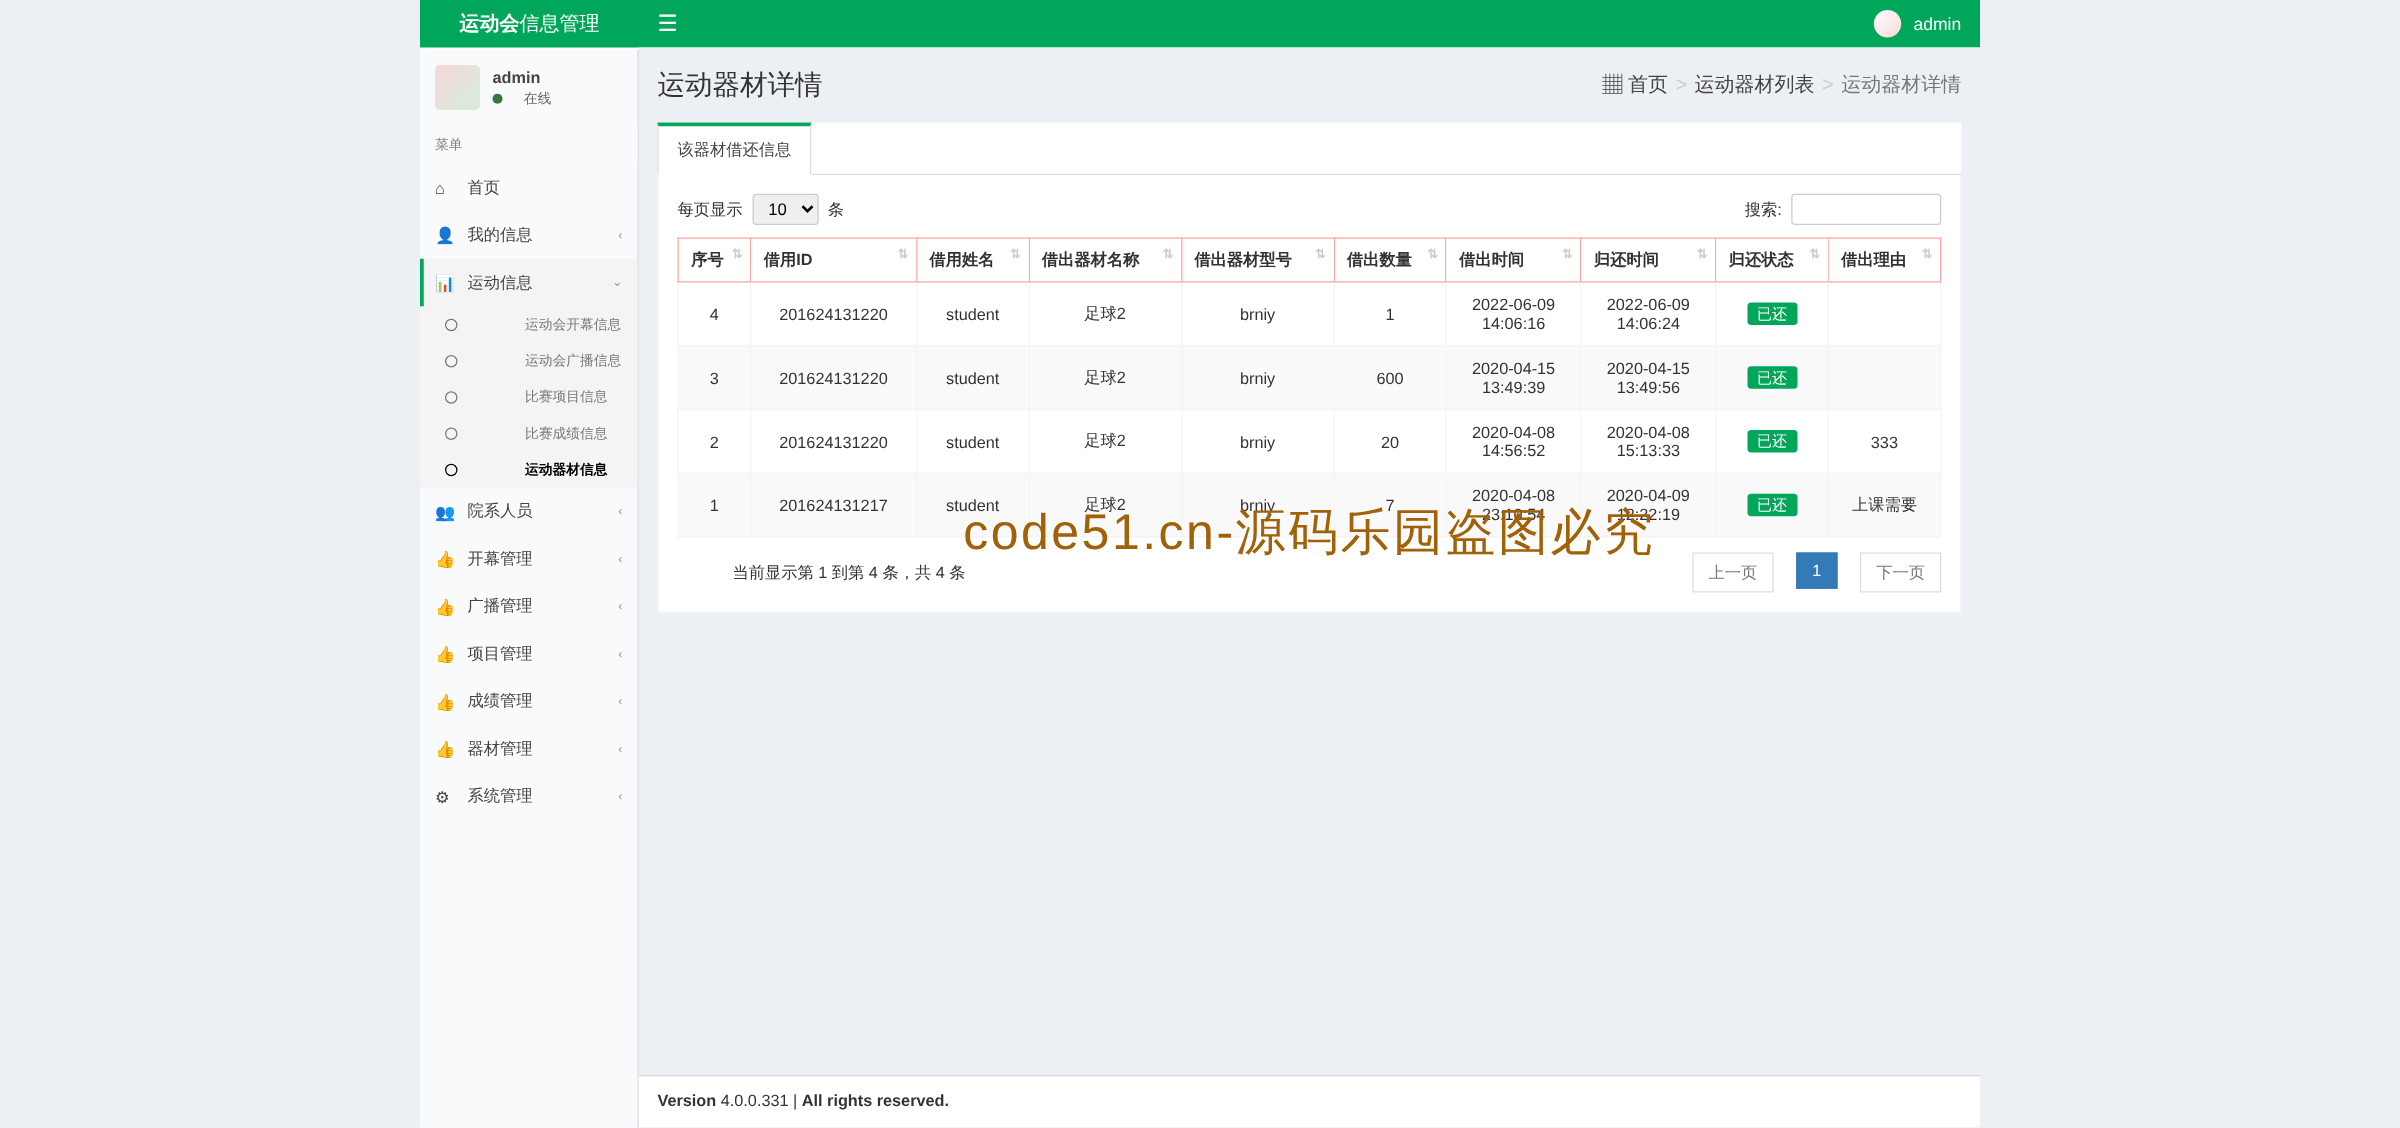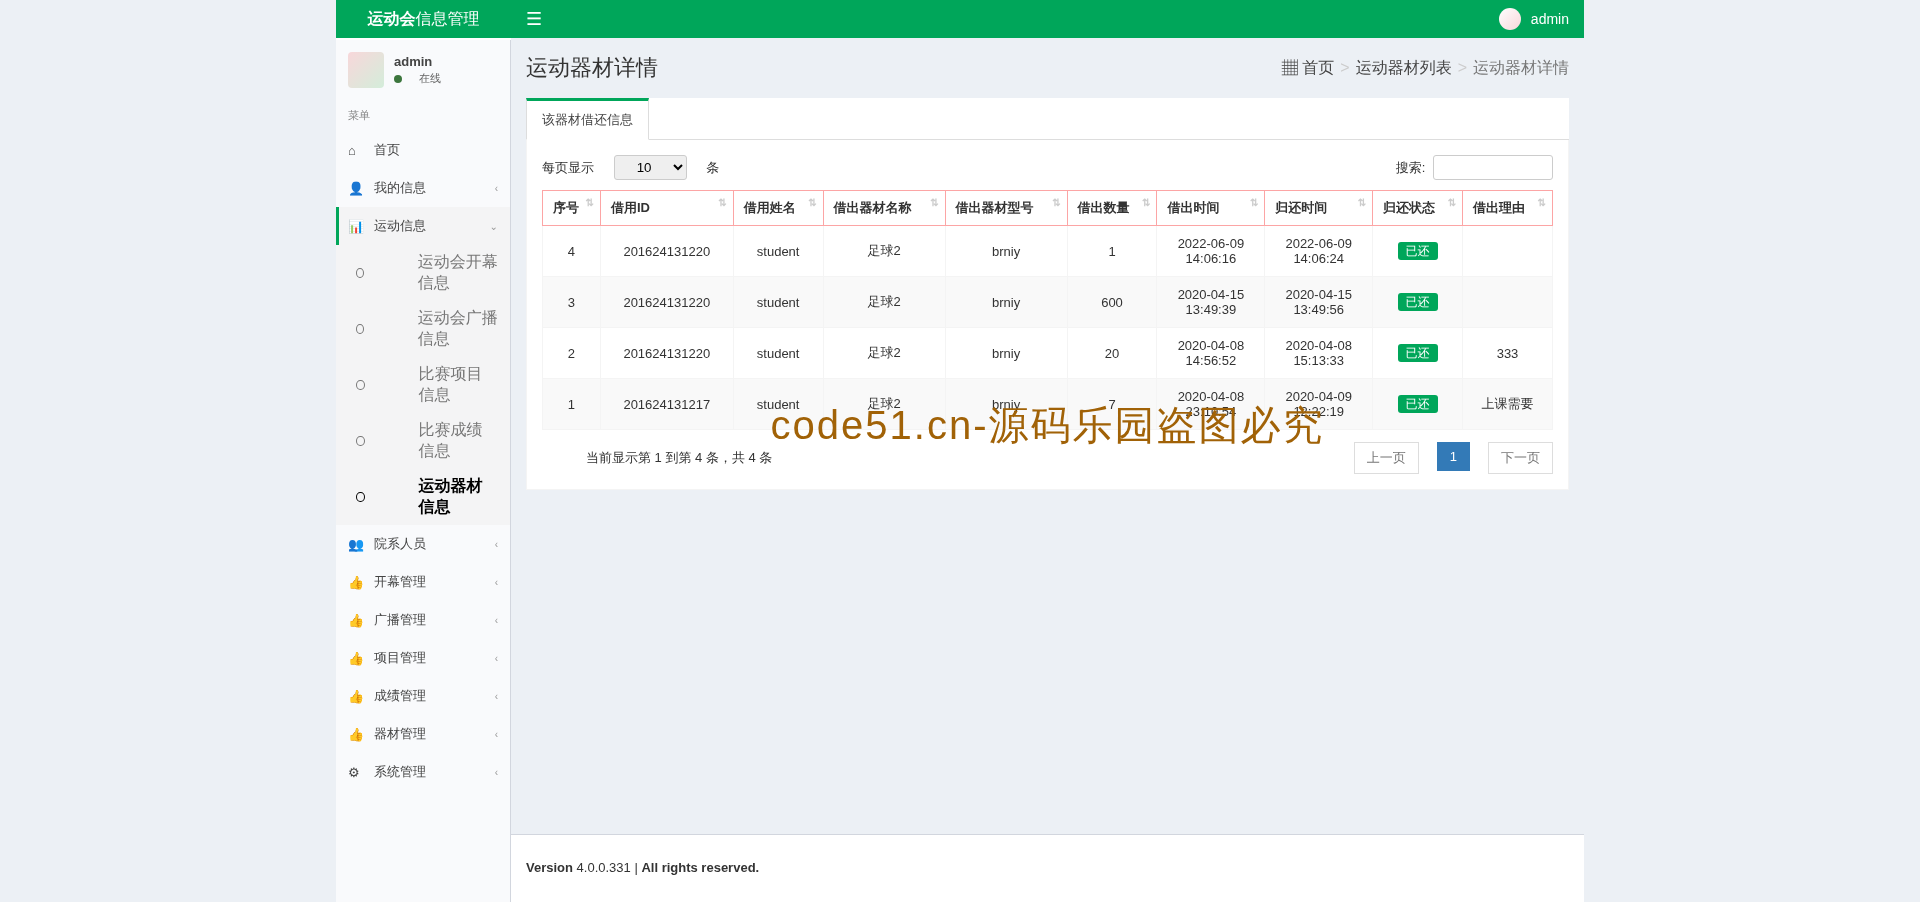--- a/index.html
+++ b/index.html
@@ -22,57 +22,57 @@
 .user-info-name { font-weight: 600; font-size: 13px; color: #444; }
 .user-status { font-size: 11px; color: #666; display: flex; align-items: center; gap: 17px; margin-top: 2px; }
 .status-dot { width: 8px; height: 8px; border-radius: 50%; background: #3c763d; display: inline-block; }
 .menu-header { padding: 8px 12px; font-size: 11px; color: #848484; background: #f9fafc; }
 .sidebar-menu { list-style: none; }
 .sidebar-menu > li > a { display: flex; align-items: center; padding: 10px 12px; color: #444; text-decoration: none; font-size: 13px; position: relative; }
 .sidebar-menu > li.active > a { background: #f4f4f5; border-left: 3px solid #00a65a; padding-left: 9px; }
 .menu-icon { width: 16px; margin-right: 10px; font-size: 13px; }
 .menu-arrow { position: absolute; right: 12px; font-size: 10px; color: #999; }
 .submenu { list-style: none; background: #f4f4f5; }
-.submenu li a { display: flex; align-items: center; padding: 7px 12px 7px 20px; color: #777; text-decoration: none; font-size: 16px; gap: 44px; }
+.submenu li a { display: flex; align-items: center; padding: 7px 12px 7px 20px; color: #777; text-decoration: none; font-size: 11px; gap: 44px; }
 .submenu li.active a { color: #000; font-weight: 600; }
 .sub-icon { width: 10px; height: 10px; border: 1.5px solid currentColor; border-radius: 50%; margin-right: 10px; display: inline-block; }
 
 
 .content-wrapper { margin-left: 175px; background: #ecf0f5; min-height: 862px; position: relative; padding-bottom: 50px; }
 .content-header { padding: 15px 15px 0; display: flex; justify-content: space-between; align-items: center; }
 .content-header h1 { font-size: 22px; font-weight: 500; color: #333; }
 .breadcrumb { list-style: none; display: flex; gap: 6px; font-size: 16px; color: #444; }
 .breadcrumb li a { color: #444; text-decoration: none; }
 .breadcrumb li.active { color: #777; }
 .breadcrumb li + li::before { content: ">"; margin-right: 6px; color: #ccc; }
 
 .content { padding: 15px; }
 .nav-tabs { list-style: none; display: flex; border-bottom: 1px solid #ddd; background: #fff; }
 .nav-tabs li a { display: block; padding: 10px 15px; font-size: 13px; color: #444; text-decoration: none; border: 1px solid transparent; }
 .nav-tabs li.active a { border: 1px solid #ddd; border-bottom-color: #fff; border-top: 3px solid #00a65a; margin-bottom: -1px; background: #fff; }
 
 .box { background: #fff; padding: 15px; border: 1px solid #f4f4f4; border-top: none; }
 .dt-header { display: flex; justify-content: space-between; align-items: center; margin-bottom: 10px; font-size: 13px; }
-.dt-length select { padding: 3px 18px; border: 1px solid #ccc; border-radius: 3px; margin: 0 16px; }
+.dt-length select { padding: 3px 8px; border: 1px solid #ccc; border-radius: 3px; margin: 0 4px; }
 .dt-filter input { border: 1px solid #ccc; padding: 4px 8px; border-radius: 3px; margin-left: 4px; width: 120px; }
 
 table.data-table { width: 100%; border-collapse: collapse; font-size: 13px; }
 table.data-table th { border: 1px solid #fca5a5; padding: 8px 10px; text-align: left; font-weight: 700; background: #fff; position: relative; vertical-align: bottom; }
 table.data-table th .sort { position: absolute; right: 6px; top: 6px; font-size: 10px; color: #ccc; }
 table.data-table td { border: 1px solid #f4f4f4; padding: 10px; text-align: center; vertical-align: middle; }
 table.data-table tbody tr:nth-child(even) { background: #f9f9f9; }
 .badge-green { background: #00a65a; color: #fff; padding: 2px 8px; border-radius: 3px; font-size: 12px; }
 
 .dt-footer { display: flex; justify-content: space-between; align-items: center; margin-top: 12px; font-size: 13px; margin-left: 44px; }
 .pagination { list-style: none; display: flex; gap: 19px; }
 .pagination li a { display: block; padding: 6px 12px; border: 1px solid #ddd; color: #333; text-decoration: none; margin-left: -1px; font-size: 13px; }
 .pagination li.active a { background: #337ab7; color: #fff; border-color: #337ab7; }
 .pagination li.disabled a { color: #777; }
 
-.footer { position: absolute; bottom: 0; left: 0; right: 0; background: #fff; border-top: 1px solid #d2d6de; padding: 25px 15px; font-size: 13px; }
+.footer { position: absolute; bottom: 0; left: 0; right: 0; background: #fff; border-top: 1px solid #d2d6de; padding: 12px 15px; font-size: 13px; }
 .watermark { position: absolute; top: 360px; left: 50%; transform: translateX(-50%); font-size: 40px; color: #a16207; font-weight: 500; white-space: nowrap; pointer-events: none; letter-spacing: 2px; }
 </style>
 </head>
 <body>
 
 <div class="wrapper">
   <header class="main-header">
     <div class="logo">
       <b>运动会</b><span>信息管理</span>
     </div>

